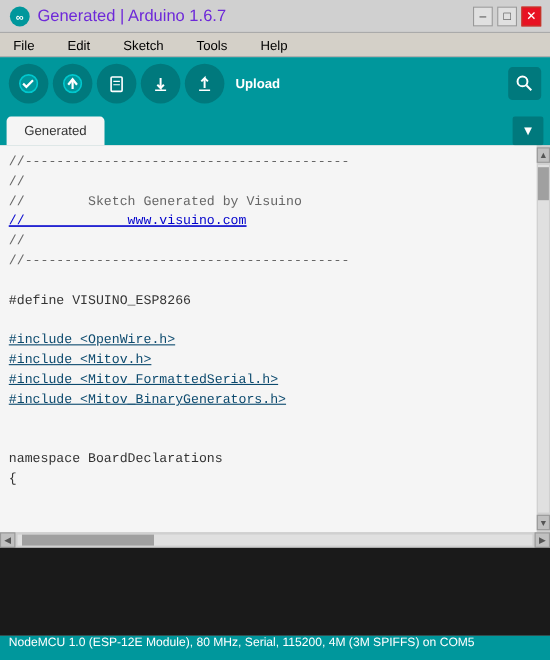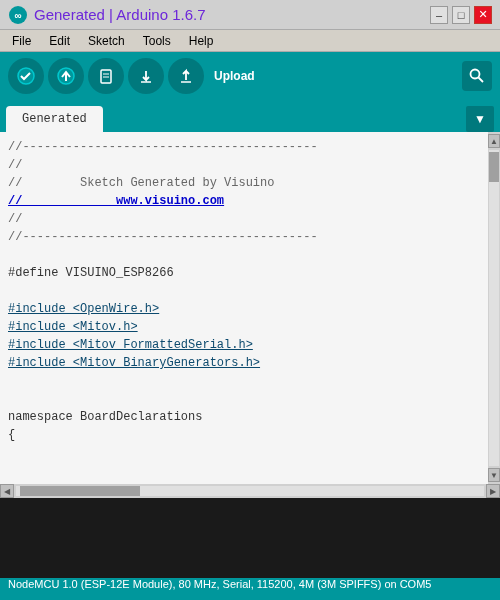--- a/index.html
+++ b/index.html
@@ -59,21 +59,21 @@
     }
 
     
     #menu-bar {
       background: #d4d0c8;
       height: 22px;
       display: flex;
       align-items: center;
       padding: 0 4px;
       border-bottom: 1px solid #aaa;
-      gap: 2px;
+      gap: 14px;
     }
     .menu-item {
       padding: 2px 8px;
       font-size: 12px;
       color: #000;
       cursor: pointer;
     }
 
     
     #toolbar {
@@ -149,21 +149,20 @@
     .tab {
       background: #e8e8e8;
       padding: 4px 16px;
       font-size: 12px;
       color: #333;
       border-radius: 4px 4px 0 0;
       cursor: pointer;
       height: 26px;
       display: flex;
       align-items: center;
-      font-family: Liberation Mono, monospace;
     }
     .tab.active {
       background: #f5f5f5;
       font-weight: normal;
     }
     #tab-dropdown {
       margin-left: auto;
       background: #00797d;
       border: none;
       color: white;
@@ -384,21 +383,21 @@
   </div>
 
   <div id="editor-wrapper">
     <div id="editor-inner">
 
       <div id="code-area">
 
       <span class="code-line code-comment">//-----------------------------------------</span>
           <span class="code-line code-comment">//</span>
           <span class="code-line code-comment">//        Sketch Generated by Visuino</span>
-          <span class="code-line code-link"><a href="#" style="color: rgb(0, 0, 204); font-weight: bold;">//             www.visuino.com</a></span>
+          <span class="code-line code-link"><a href="#" style="color: rgb(0, 0, 204);">//             www.visuino.com</a></span>
           <span class="code-line code-comment">//</span>
           <span class="code-line code-comment">//-----------------------------------------</span>
           <span class="code-line ">&nbsp;</span>
           <span class="code-line code-define">#define VISUINO_ESP8266</span>
           <span class="code-line ">&nbsp;</span>
           <span class="code-line code-include">#include &lt;OpenWire.h&gt;</span>
           <span class="code-line code-include">#include &lt;Mitov.h&gt;</span>
           <span class="code-line code-include">#include &lt;Mitov_FormattedSerial.h&gt;</span>
           <span class="code-line code-include">#include &lt;Mitov_BinaryGenerators.h&gt;</span>
           <span class="code-line ">&nbsp;</span>

